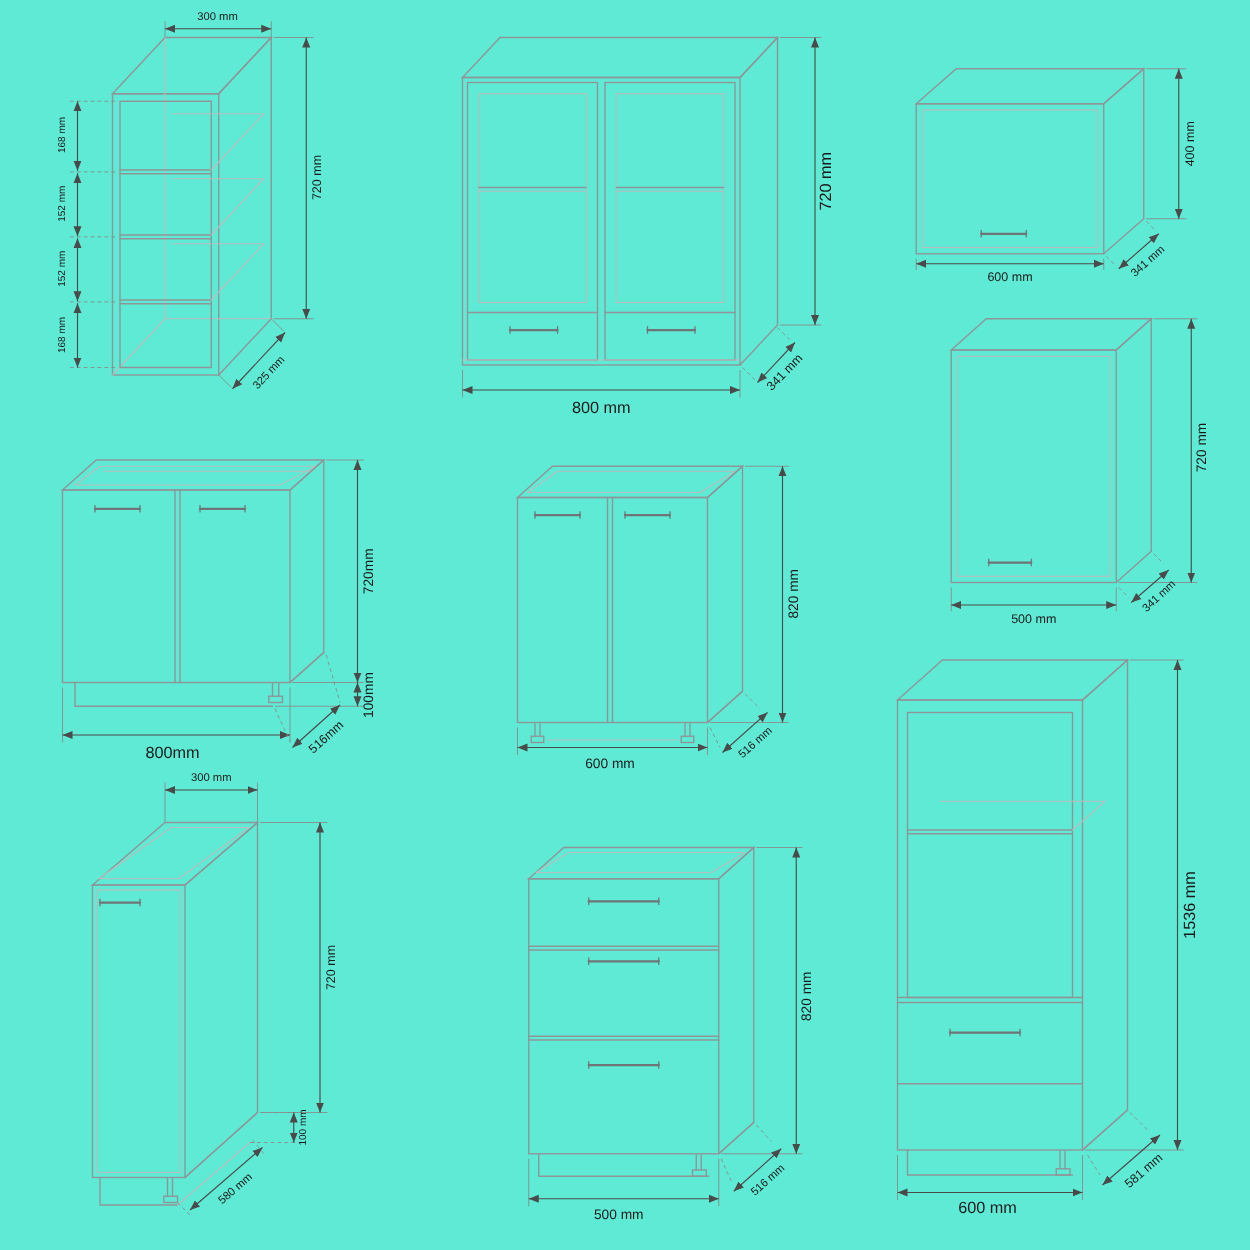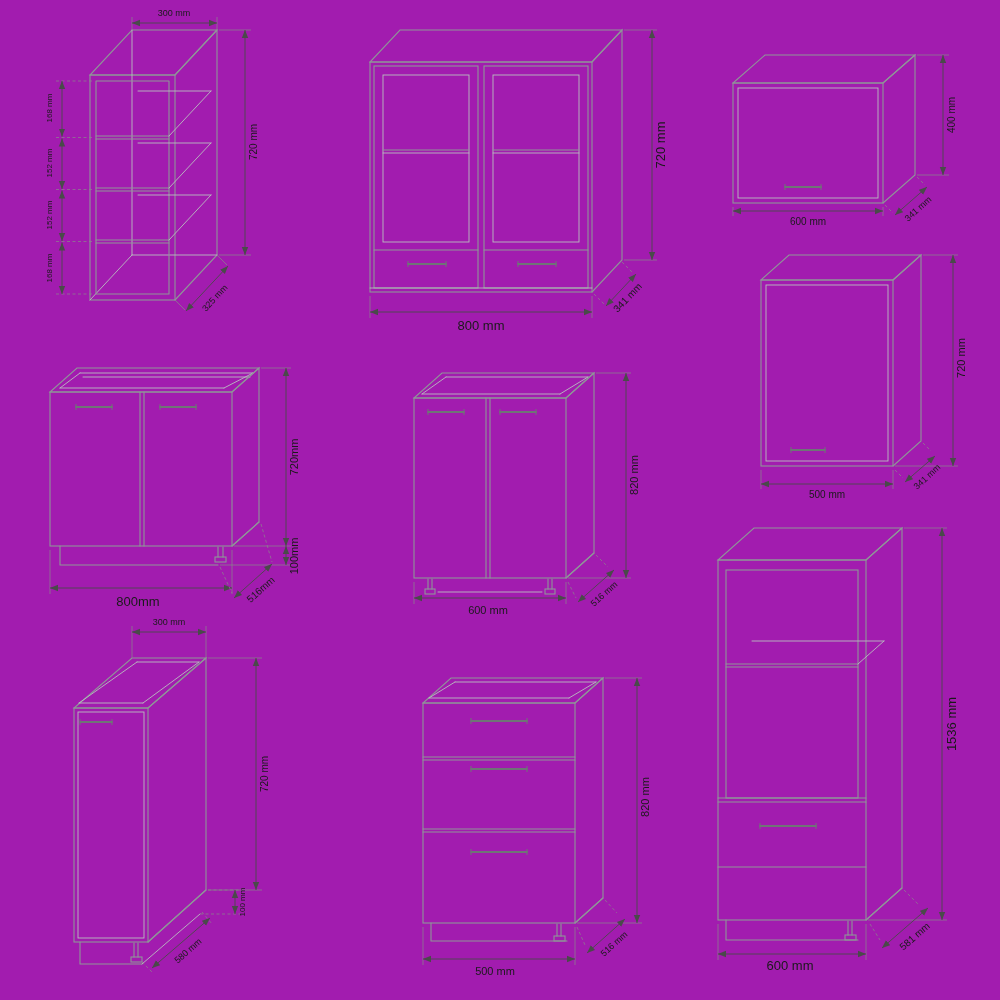--- a/index.html
+++ b/index.html
@@ -1,17 +1,17 @@
 <!DOCTYPE html>
 <html><head>
 <meta charset="utf-8">
 <style>
   html,body { margin:0; padding:0; background:#ffffff; }
   .canvas {
-    position:relative; width:1000px; height:1000px; background:#a21caf;
+    position:relative; width:1000px; height:1000px; background:#5eead4;
     font-family:"Liberation Sans", sans-serif; overflow:hidden;
   }
   .diag { position:absolute; }
   
   .cab   { stroke:#8f9598; stroke-width:1.1; fill:none; stroke-linecap:round; }
   .cabd  { stroke:#b9bdbf; stroke-width:0.9; fill:none; stroke-linecap:round; }
   .hnd   { stroke:#6f7476; stroke-width:1.8; fill:none; stroke-linecap:round; }
   .hndt  { stroke:#6f7476; stroke-width:1;   fill:none; }
   
   .dim  { stroke:#4a4a4a; stroke-width:0.9; fill:none; }

